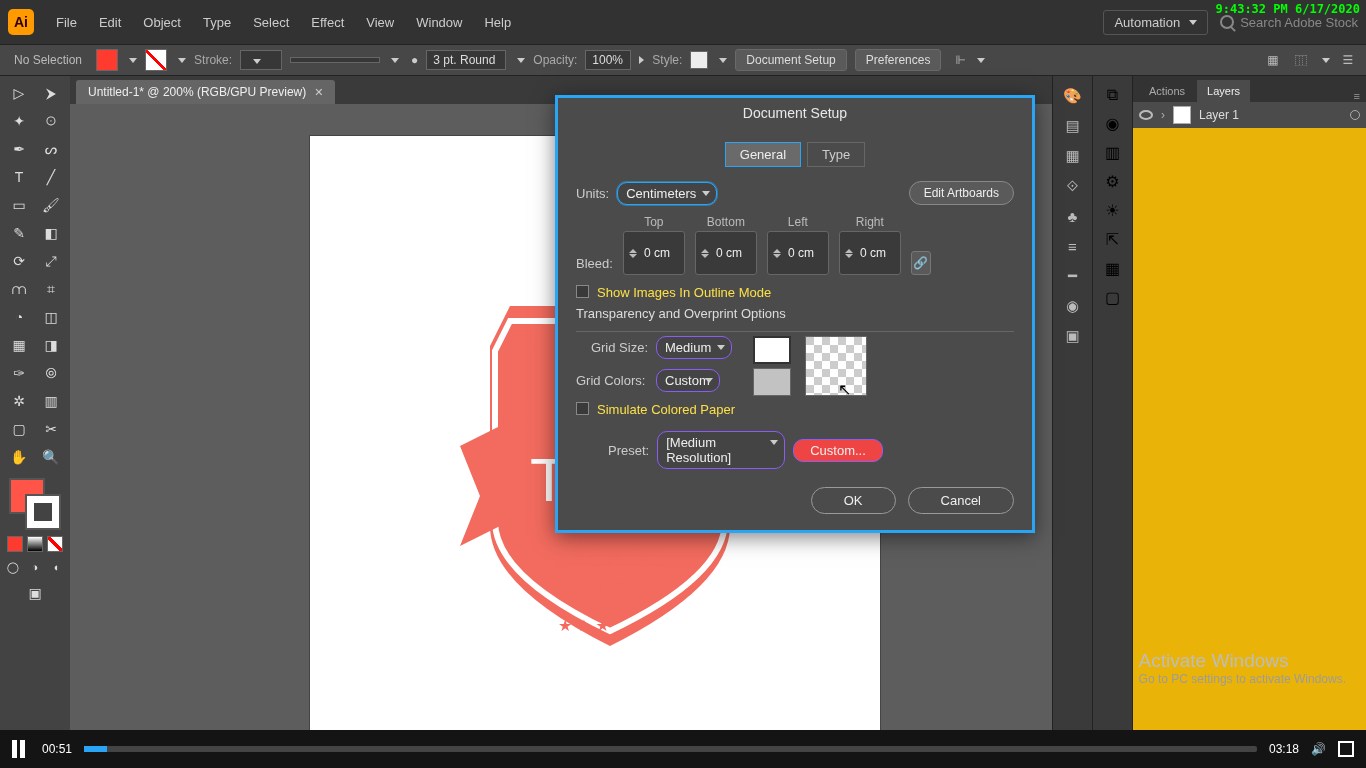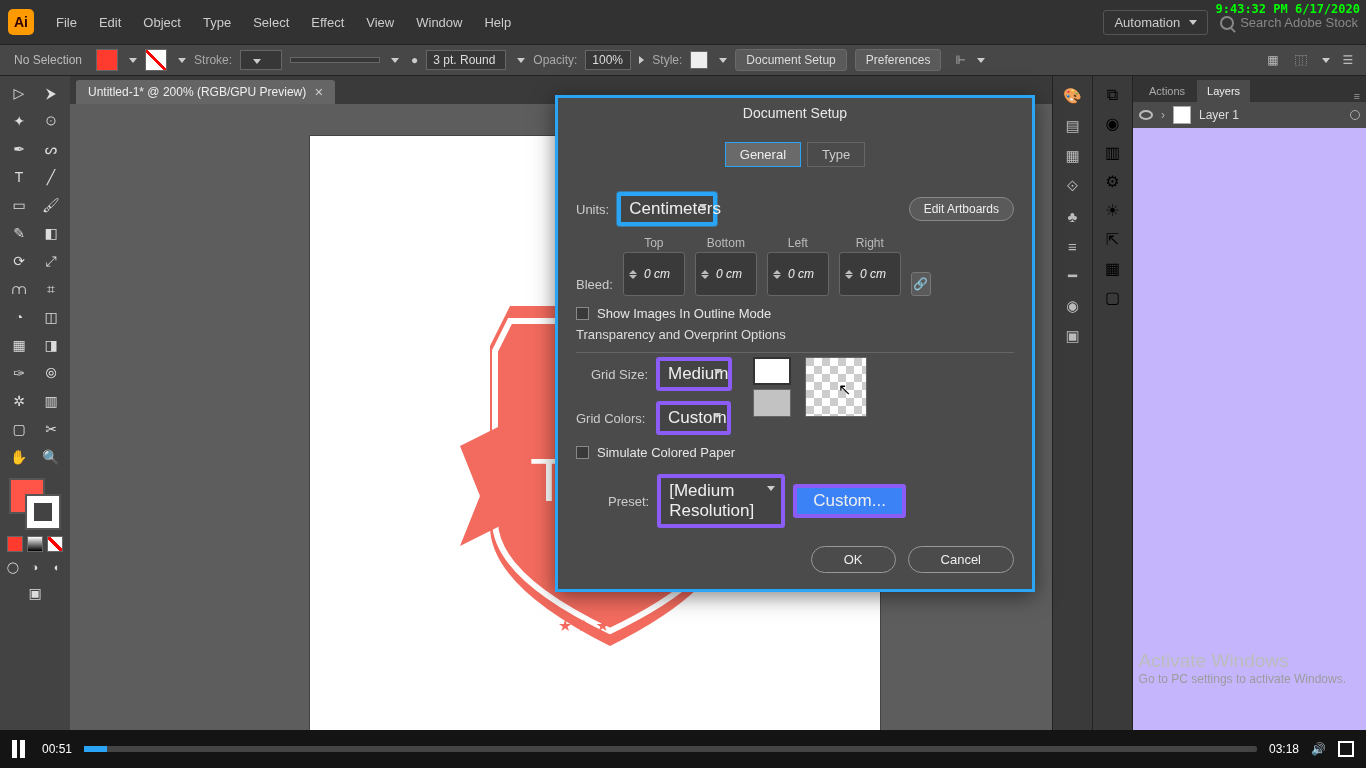--- a/index.html
+++ b/index.html
@@ -3,21 +3,21 @@
 <meta charset="utf-8">
 <style>
 * { margin:0; padding:0; box-sizing:border-box; font-family:"Segoe UI",Tahoma,sans-serif; }
 body { background:#000; width:1366px; height:768px; overflow:hidden; position:relative; }
 .app { position:absolute; top:0; left:0; width:1366px; height:730px; background:#323232; }
 .menubar { height:44px; background:#323232; display:flex; align-items:center; padding:0 8px; color:#ccc; font-size:13px; gap:2px; }
 .logo { width:26px; height:26px; background:#ff9a00; border-radius:5px; display:flex; align-items:center; justify-content:center; margin-right:10px; font-weight:bold; font-size:14px; color:#310000; }
 .menubar .mi { padding:5px 10px; cursor:default; }
 .menubar .rspace { flex:1; }
 .menubar .automation { display:flex; align-items:center; gap:6px; padding:4px 10px; border:1px solid #555; border-radius:3px; }
-.menubar .search { display:flex; align-items:flex-end; gap:6px; margin-left:10px; color:#888; }
+.menubar .search { display:flex; align-items:flex-start; gap:6px; margin-left:10px; color:#888; }
 .searchicon { width:14px; height:14px; border:2px solid #888; border-radius:50%; position:relative; }
 .searchicon:after { content:""; position:absolute; width:6px; height:2px; background:#888; transform:rotate(45deg); bottom:-3px; right:-4px; }
 .timestamp { position:absolute; top:2px; right:6px; color:#00ff00; font-size:12px; font-family:monospace; font-weight:bold; z-index:200; }
 .optbar { height:32px; background:#474747; display:flex; align-items:center; padding:0 8px; color:#ccc; font-size:12px; gap:8px; border-top:1px solid #222; border-bottom:1px solid #222; }
 .optbar .lbl { color:#aaa; }
 .swatch { width:22px; height:22px; border:1px solid #666; }
 .nosel { color:#bbb; padding:2px 6px; }
 .caret { width:0;height:0;border-left:4px solid transparent;border-right:4px solid transparent;border-top:5px solid #ccc;display:inline-block;margin-left:3px; }
 .input-sm { background:#373737; border:1px solid #666; padding:2px 6px; color:#ddd; font-size:12px; }
 .optbar .btn { background:#5a5a5a; border:1px solid #6a6a6a; padding:3px 10px; border-radius:3px; color:#ddd; font-size:12px; }
@@ -35,48 +35,48 @@
 .minirow .mini { width:16px; height:16px; border:1px solid #666; }
 .canvas-area { flex:1; background:#5d5d5d; position:relative; }
 .tabbar { height:28px; background:#3a3a3a; display:flex; align-items:flex-end; padding-left:6px; }
 .tab { background:#656565; color:#eee; font-size:12px; padding:5px 12px; border-top-left-radius:3px; border-top-right-radius:3px; display:flex; gap:8px; align-items:center;}
 .tab .x { font-size:11px; color:#ccc; }
 .artboard { position:absolute; top:60px; left:240px; width:570px; height:650px; background:#fff; box-shadow:0 0 0 1px #444; overflow:hidden;}
 .badge { position:absolute; top:110px; left:130px; }
 .rightdock { width:40px; background:#3a3a3a; display:flex; flex-direction:column; gap:10px; padding:10px 0; align-items:center; border-left:1px solid #222;}
 .rightdock .di { width:22px; height:20px; color:#bbb; display:flex; align-items:center; justify-content:center; font-size:15px; }
 .rightdock2 { width:40px; background:#3a3a3a; display:flex; flex-direction:column; gap:10px; padding:10px 0; align-items:center; border-left:1px solid #222;}
-.panels { width:234px; background:#c4b5fd; border-left:1px solid #222; }
+.panels { width:234px; background:#eab308; border-left:1px solid #222; }
 .paneltabs { display:flex; height:26px; background:#333; font-size:11px; color:#aaa; align-items:flex-end; padding:0 6px; gap:2px;}
 .paneltabs .pt { padding:5px 10px; }
 .paneltabs .pt.active { background:#4b4b4b; color:#eee; }
 .layerrow { display:flex; align-items:center; padding:4px 6px; gap:8px; color:#ddd; font-size:12px; background:#4b4b4b; }
 .eye { width:14px; height:10px; border:2px solid #bbb; border-radius:50%; }
 .layericon { width:18px; height:18px; background:#fff; border:1px solid #aaa; }
 .dialog { position:absolute; top:95px; left:555px; width:480px; background:#4b4b4b; border:3px solid #2aa4f4; box-shadow:0 4px 20px rgba(0,0,0,.5); z-index:50; color:#ddd; font-size:13px; }
 .dialog .titlebar { height:30px; background:#4b4b4b; display:flex; align-items:center; justify-content:center; color:#e8e8e8; font-size:14px; }
 .dialog .body { padding:14px 18px 16px; }
-.dtabs { display:flex; justify-content:center; gap:6px; margin-bottom:25px; }
+.dtabs { display:flex; justify-content:center; gap:6px; margin-bottom:14px; }
 .dtabs .dt { padding:4px 14px; border:1px solid #666; background:#4b4b4b; color:#ccc; font-size:13px; }
 .dtabs .dt.active { background:#6a6a6a; border-color:#2aa4f4; color:#eee; }
 .row2 { display:flex; align-items:center; gap:8px; margin-bottom:10px; }
 .lbl2 { color:#ccc; }
-.select { background:#444; border:4px solid #8b5cf6; padding:3px 22px 3px 8px; color:#eee; font-size:17px; position:relative; border-radius:3px;}
+.select { background:#444; border:1px solid #8b5cf6; padding:3px 22px 3px 8px; color:#eee; font-size:13px; position:relative; border-radius:10px;}
 .select.hl { border-color:#2aa4f4; box-shadow:0 0 0 1px rgba(42,164,244,.5); }
 .select .sc { position:absolute; right:6px; top:8px; }
 .editart { margin-left:auto; background:#5a5a5a; border:1px solid #888; border-radius:12px; padding:4px 14px; color:#eee; font-size:12px; }
 .bleedrow { display:flex; align-items:flex-end; gap:10px; margin-bottom:10px; }
 .bleedcol { display:flex; flex-direction:column; align-items:center; gap:2px; font-size:12px; color:#bbb; }
 .numinput { display:flex; align-items:center; background:#3a3a3a; border:1px solid #666; border-radius:3px;}
 .numinput .spin { width:14px; height:20px; display:flex; flex-direction:column; justify-content:center; align-items:center; margin-left:2px;}
 .numinput .spinup { border-left:4px solid transparent;border-right:4px solid transparent;border-bottom:4px solid #bbb;margin-bottom:1px; }
 .numinput .spindn { border-left:4px solid transparent;border-right:4px solid transparent;border-top:4px solid #bbb; }
-.numinput input { background:transparent; border:none; color:#eee; width:44px; padding:14px 4px; font-size:12px; outline:none;font-style:italic;}
+.numinput input { background:transparent; border:none; color:#eee; width:44px; padding:14px 4px; font-size:12px; outline:none;}
 .link { width:20px; height:24px; background:#5a5a5a; border:1px solid #777; border-radius:3px; display:flex; align-items:center; justify-content:center; font-size:12px; }
-.chk { display:flex; align-items:center; gap:8px; margin:6px 0; color:#e5e5e5; font-size:13px;}
+.chk { display:flex; align-items:flex-start; gap:8px; margin:6px 0; color:#fde047; font-size:13px;}
 .chk .box { width:13px; height:13px; border:1px solid #888; background:#3a3a3a; display:flex; align-items:center; justify-content:center; font-size:10px; color:#ddd;}
 .chk .box.on:after { content:"✓"; }
 .section-title { color:#ddd; margin:6px 0 10px; font-size:13px; }
 .divider { border-top:1px solid #666; margin-top:4px;}
 .gridcolors { display:flex; gap:18px; margin-top:4px;}
 .gcleft .row2 { margin-bottom:10px; }
 .swatchboxes { display:flex; gap:14px; align-items:flex-start;}
 .swcol { display:flex; flex-direction:column; gap:4px; }
 .sw { width:38px; height:28px; border:1px solid #666; }
 .sw.white { background:#fff; border:2px solid #333; }
@@ -381,40 +381,40 @@
       <div class="divider"></div>
 
       <div class="gridcolors">
         <div class="gcleft">
           <div class="row2">
               <span class="lbl2" style="width:72px;text-align:right">Grid Size:</span>
               <span class="select" style="width:76px"><span>Medium</span><span class="caret sc"></span></span>
             </div>
           <div class="row2">
               <span class="lbl2" style="width:72px;text-align:left">Grid Colors:</span>
-              <span class="select" style="width:75px"><span>Custom</span><span class="caret sc"></span></span>
+              <span class="select" style="width:64px"><span>Custom</span><span class="caret sc"></span></span>
             </div>
           <div class="chk">
               <span class="box"></span>
               <span>Simulate Colored Paper</span>
             </div>
         </div>
         <div class="swatchboxes">
           <div class="swcol">
               <div class="sw white"></div>
               <div class="sw gray"></div>
             </div>
           <div class="checkboard"></div>
         </div>
       </div>
 
       <div class="row2" style="margin-top:8px">
         <span class="lbl2" style="margin-left:32px">Preset:</span>
         <span class="select" style="width:128px"><span>[Medium Resolution]</span><span class="caret sc"></span></span>
-        <span class="select" style="background:#3b82f6;padding:3px 16px">Custom...</span>
+        <span class="select" style="background:#ef4444;padding:3px 16px">Custom...</span>
       </div>
 
       <div class="dlgbtns">
         <div class="dlgbtn">OK</div>
         <div class="dlgbtn">Cancel</div>
       </div>
     </div>
   </div>
 
   <div class="cursor">↖</div>

